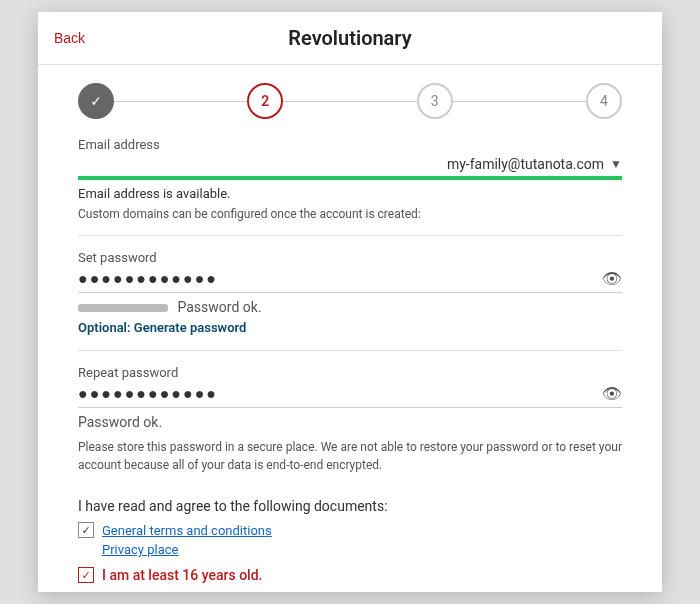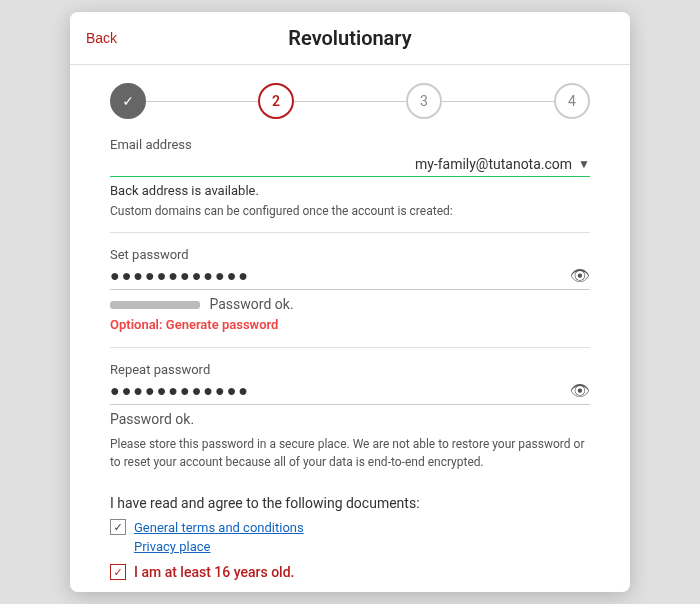--- a/index.html
+++ b/index.html
@@ -8,22 +8,22 @@
       background: #e0e0e0;
       display: flex;
       align-items: center;
       justify-content: center;
       width: 700px;
       height: 604px;
       overflow: hidden;
     }
     .modal {
       background: #fff;
-      border-radius: 8px;
-      width: 560px;
+      border-radius: 0;
+      width: 624px;
       max-height: 580px;
       overflow-y: auto;
       box-shadow: 0 4px 20px rgba(0,0,0,0.2);
       position: relative;
     }
     .modal-header {
       display: flex;
       align-items: center;
       justify-content: center;
       padding: 14px 20px;
@@ -84,21 +84,21 @@
     }
     .field-label {
       font-size: 13px;
       color: #555;
       margin-bottom: 4px;
     }
     .email-row {
       display: flex;
       align-items: center;
       justify-content: flex-end;
-      border-bottom: 1px solid #22c55e;
+      border-bottom: 4px solid #22c55e;
       padding-bottom: 4px;
       margin-bottom: 6px;
     }
     .email-value {
       font-size: 14px;
       color: #333;
       flex: 1;
       text-align: right;
     }
     .dropdown-arrow {
@@ -153,21 +153,21 @@
       display: inline-block;
       width: 90px;
       height: 8px;
       background: #bbb;
       border-radius: 3px;
       margin-right: 6px;
       vertical-align: middle;
     }
     .generate-link {
       font-size: 13px;
-      color: #ef4444;
+      color: #0c4a6e;
       font-weight: 600;
       cursor: pointer;
       text-decoration: none;
       text-align: right;
     }
     .generate-row {
       margin-bottom: 10px;
     }
     .agree-section {
       margin-top: 24px;
@@ -261,21 +261,21 @@
     </div>
   </div>
 
   <div class="form-area">
     
     <div class="field-label">Email address</div>
     <div class="email-row">
       <span class="email-value">my-family@tutanota.com</span>
       <span class="dropdown-arrow">▼</span>
     </div>
-    <div class="available-text">Back address is available.</div>
+    <div class="available-text">Email address is available.</div>
     <div class="custom-domain-text">Custom domains can be configured once the account is created:</div>
 
     <hr class="section-divider">
 
     
     <div class="field-label">Set password</div>
     <div class="password-row">
       <span class="password-dots">●●●●●●●●●●●●</span>
       <span class="eye-icon">👁</span>
     </div>

